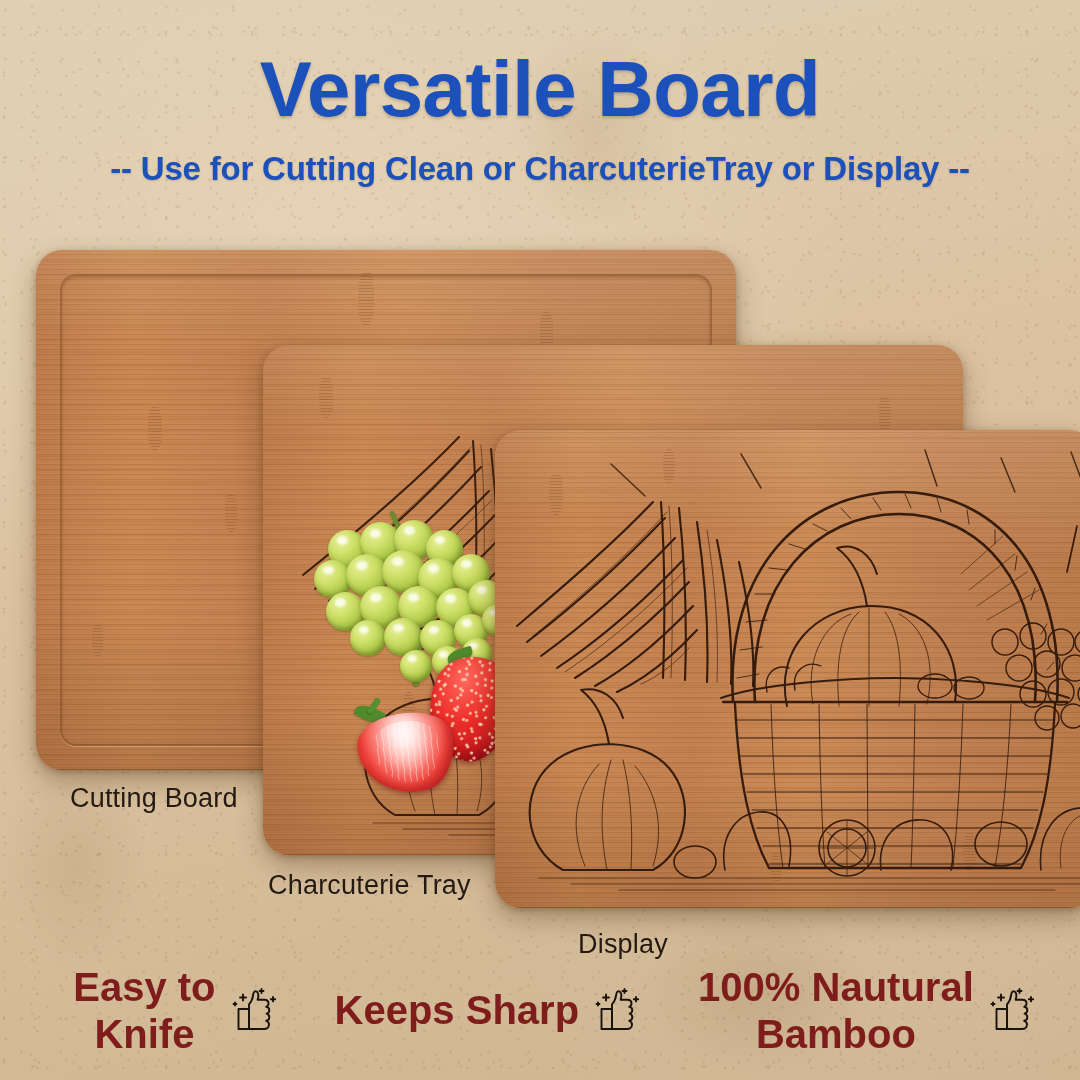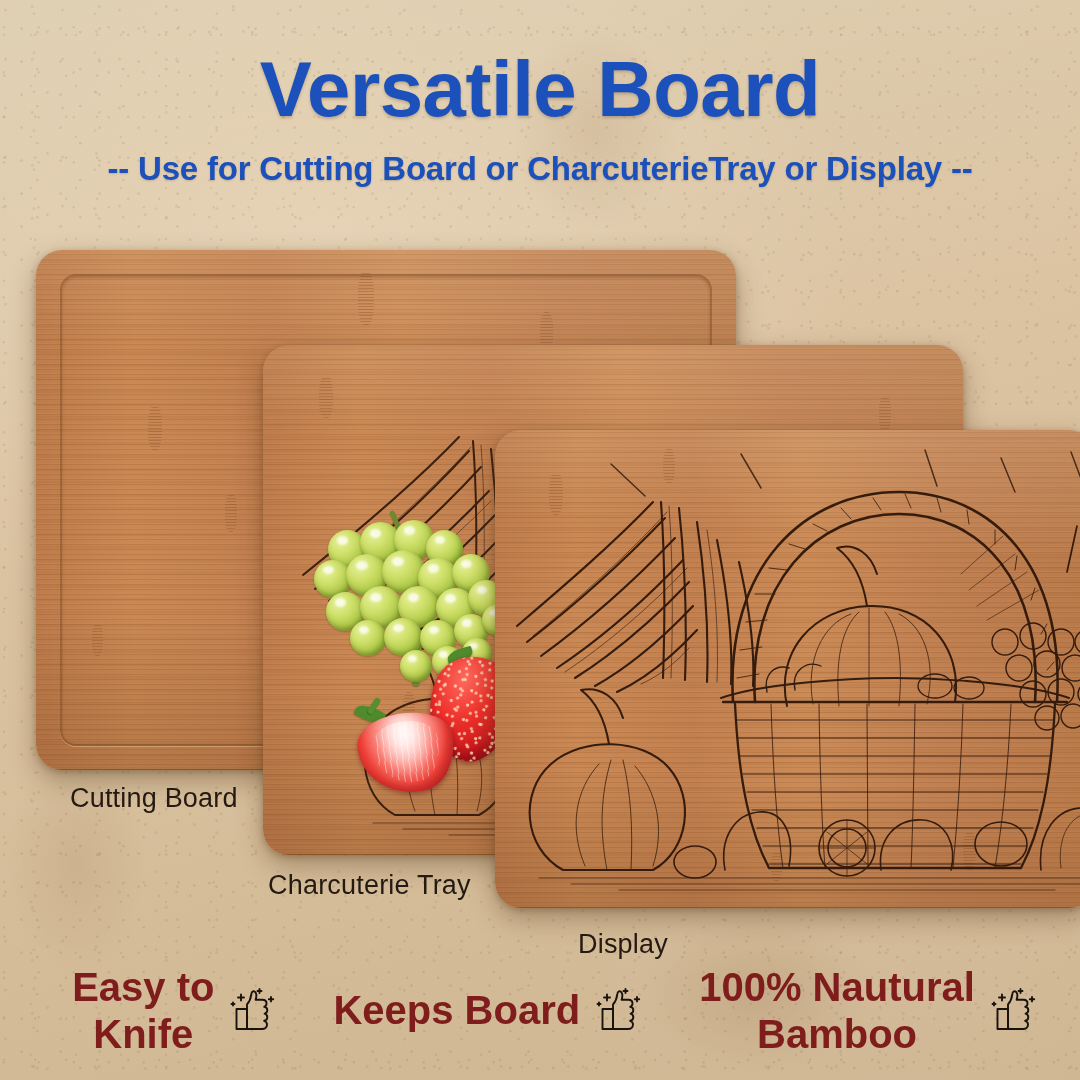--- a/index.html
+++ b/index.html
@@ -198,21 +198,21 @@
 </head>
 <body>
 
 <div id="stage">
 
   <div class="bg-base"></div>
   <div class="bg-mottle"></div>
   <div class="bg-noise"></div>
 
   <div class="headline">Versatile Board</div>
-  <div class="subhead">-- Use for Cutting Board or CharcuterieTray or Display --</div>
+  <div class="subhead">-- Use for Cutting Clean or CharcuterieTray or Display --</div>
 
   <div class="board" id="boardA" style="left:36px; top:250px; width:700px; height:520px;">
     <div class="wood"></div>
     <div class="plank-seams"></div>
     <div class="flecks">
       <div class="fleck" style="left:46%;top:4%;width:16px;height:54px;"></div>
       <div class="fleck" style="left:16%;top:30%;width:14px;height:44px;"></div>
       <div class="fleck" style="left:27%;top:47%;width:12px;height:38px;"></div>
       <div class="fleck" style="left:72%;top:12%;width:13px;height:40px;"></div>
       <div class="fleck" style="left:59%;top:62%;width:15px;height:46px;"></div>
@@ -638,21 +638,21 @@
             <path d="M32.5 4 L32.5 8 M30.5 6 L34.5 6"></path>
             <path d="M44 12 L44 16.4 M41.8 14.2 L46.2 14.2"></path>
             <path d="M6 17.5 L6 20.5 M4.5 19 L7.5 19"></path>
           </g>
         </svg>
       </span>
     </div>
 
     <div class="feature">
       <div class="feature-text">
-        <div>Keeps Board</div>
+        <div>Keeps Sharp</div>
       </div>
       <span class="thumb-icon">
         <svg viewBox="0 0 52 52" aria-hidden="true">
           <g fill="none" stroke="#1a120c" stroke-width="1.9" stroke-linecap="round" stroke-linejoin="round">
             <path d="M20 24 L20 44 L35 44 C38 44 40 42 40 39.5 C40 37.6 38.8 36.3 37.2 35.8 C39 35.5 40.3 34.1 40.3 32.2 C40.3 30.5 39.2 29.2 37.6 28.7 C39.2 28.3 40.3 27 40.3 25.3 C40.3 23.5 39 22.1 37.2 21.8 C38.6 21.2 39.5 20 39.5 18.4 C39.5 16.2 37.8 14.8 35.4 14.8 L28.6 14.8 C29.3 12.6 29.6 10.7 29.2 9 C28.7 7 27.3 6 25.9 6.4 C24.7 6.8 24.4 8 24.2 9.6 C23.8 13.2 22.6 16.6 20 19.4 Z"></path>
             <path d="M9.5 24 L20 24 L20 44 L9.5 44 Z"></path>
             <path d="M14 9.5 L14 15.5 M11 12.5 L17 12.5"></path>
             <path d="M32.5 4 L32.5 8 M30.5 6 L34.5 6"></path>
             <path d="M44 12 L44 16.4 M41.8 14.2 L46.2 14.2"></path>
             <path d="M6 17.5 L6 20.5 M4.5 19 L7.5 19"></path>

